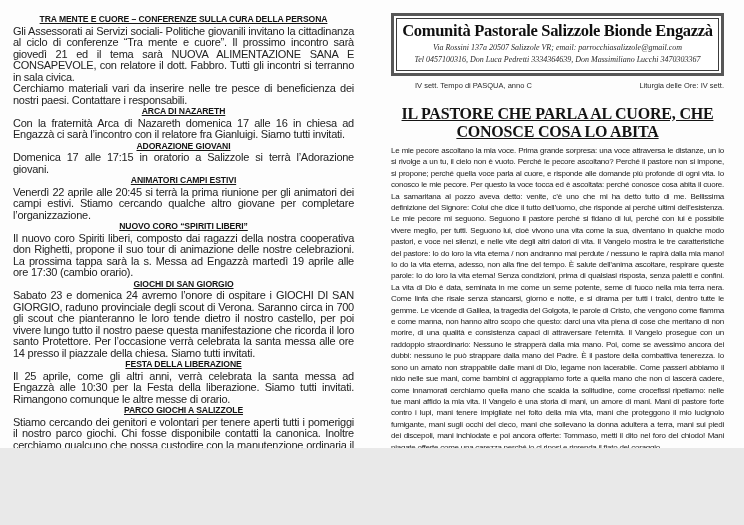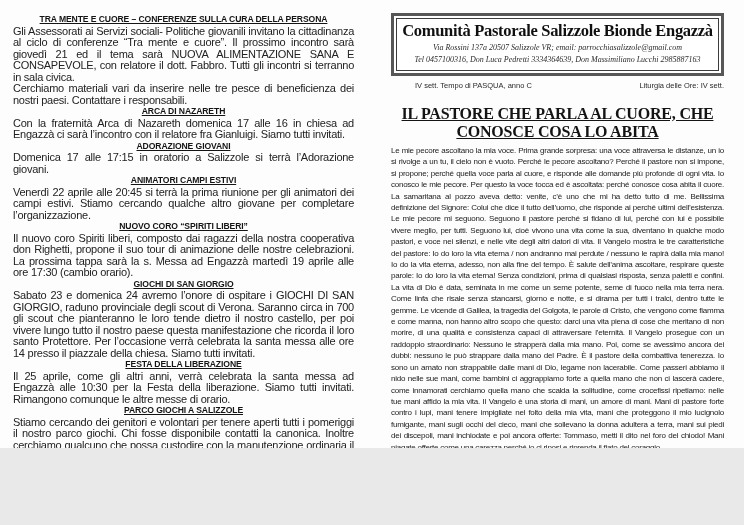--- a/index.html
+++ b/index.html
@@ -163,21 +163,21 @@
 
     <div class="page-number">4</div>
   </div>
 
   <div class="right-page">
 
     <div class="header-box-outer">
       <div class="header-box-inner">
         <h1 class="parish-title">Comunità Pastorale Salizzole Bionde Engazzà</h1>
         <p class="parish-address">Via Rossini 137a 20507 Salizzole VR; email: parrocchiasalizzole@gmail.com</p>
-        <p class="parish-address">Tel 0457100316, Don Luca Pedretti 3334364639, Don Massimiliano Lucchi 2985887163</p>
+        <p class="parish-address">Tel 0457100316, Don Luca Pedretti 3334364639, Don Massimiliano Lucchi 3470303367</p>
       </div>
     </div>
 
     <div class="week-row">
       <span>IV sett. Tempo di PASQUA, anno C</span>
       <span>Liturgia delle Ore: IV sett.</span>
     </div>
 
     <h2 class="article-title">IL PASTORE CHE PARLA AL CUORE, CHE CONOSCE COSA LO ABITA</h2>
     <p class="article-body">Le mie pecore ascoltano la mia voce. Prima grande sorpresa: una voce attraversa le distanze, un io si rivolge a un tu, il cielo non è vuoto. Perché le pecore ascoltano? Perché il pastore non si impone, si propone; perché quella voce parla al cuore, e risponde alle domande più profonde di ogni vita. Io conosco le mie pecore. Per questo la voce tocca ed è ascoltata: perché conosce cosa abita il cuore. La samaritana al pozzo aveva detto: venite, c’è uno che mi ha detto tutto di me. Bellissima definizione del Signore: Colui che dice il tutto dell’uomo, che risponde ai perché ultimi dell’esistenza. Le mie pecore mi seguono. Seguono il pastore perché si fidano di lui, perché con lui è possibile vivere meglio, per tutti. Seguono lui, cioè vivono una vita come la sua, diventano in qualche modo pastori, e voce nei silenzi, e nelle vite degli altri datori di vita. Il Vangelo mostra le tre caratteristiche del pastore: Io do loro la vita eterna / non andranno mai perdute / nessuno le rapirà dalla mia mano! Io do la vita eterna, adesso, non alla fine del tempo. È salute dell’anima ascoltare, respirare queste parole: Io do loro la vita eterna! Senza condizioni, prima di qualsiasi risposta, senza paletti e confini. La vita di Dio è data, seminata in me come un seme potente, seme di fuoco nella mia terra nera. Come linfa che risale senza stancarsi, giorno e notte, e si dirama per tutti i tralci, dentro tutte le gemme. Le vicende di Galilea, la tragedia del Golgota, le parole di Cristo, che vengono come fiamma e come manna, non hanno altro scopo che questo: darci una vita piena di cose che meritano di non morire, di una qualità e consistenza capaci di attraversare l’eternità. Il Vangelo prosegue con un raddoppio straordinario: Nessuno le strapperà dalla mia mano. Poi, come se avessimo ancora dei dubbi: nessuno le può strappare dalla mano del Padre. È il pastore della combattiva tenerezza. Io sono un amato non strappabile dalle mani di Dio, legame non lacerabile. Come passeri abbiamo il nido nelle sue mani, come bambini ci aggrappiamo forte a quella mano che non ci lascerà cadere, come innamorati cerchiamo quella mano che scalda la solitudine, come crocefissi ripetiamo: nelle tue mani affido la mia vita. Il Vangelo è una storia di mani, un amore di mani. Mani di pastore forte contro i lupi, mani tenere impigliate nel folto della mia vita, mani che proteggono il mio lucignolo fumigante, mani sugli occhi del cieco, mani che sollevano la donna adultera a terra, mani sui piedi dei discepoli, mani inchiodate e poi ancora offerte: Tommaso, metti il dito nel foro del chiodo! Mani piagate offerte come una carezza perché io ci riposi e riprenda il fiato del coraggio.</p>

